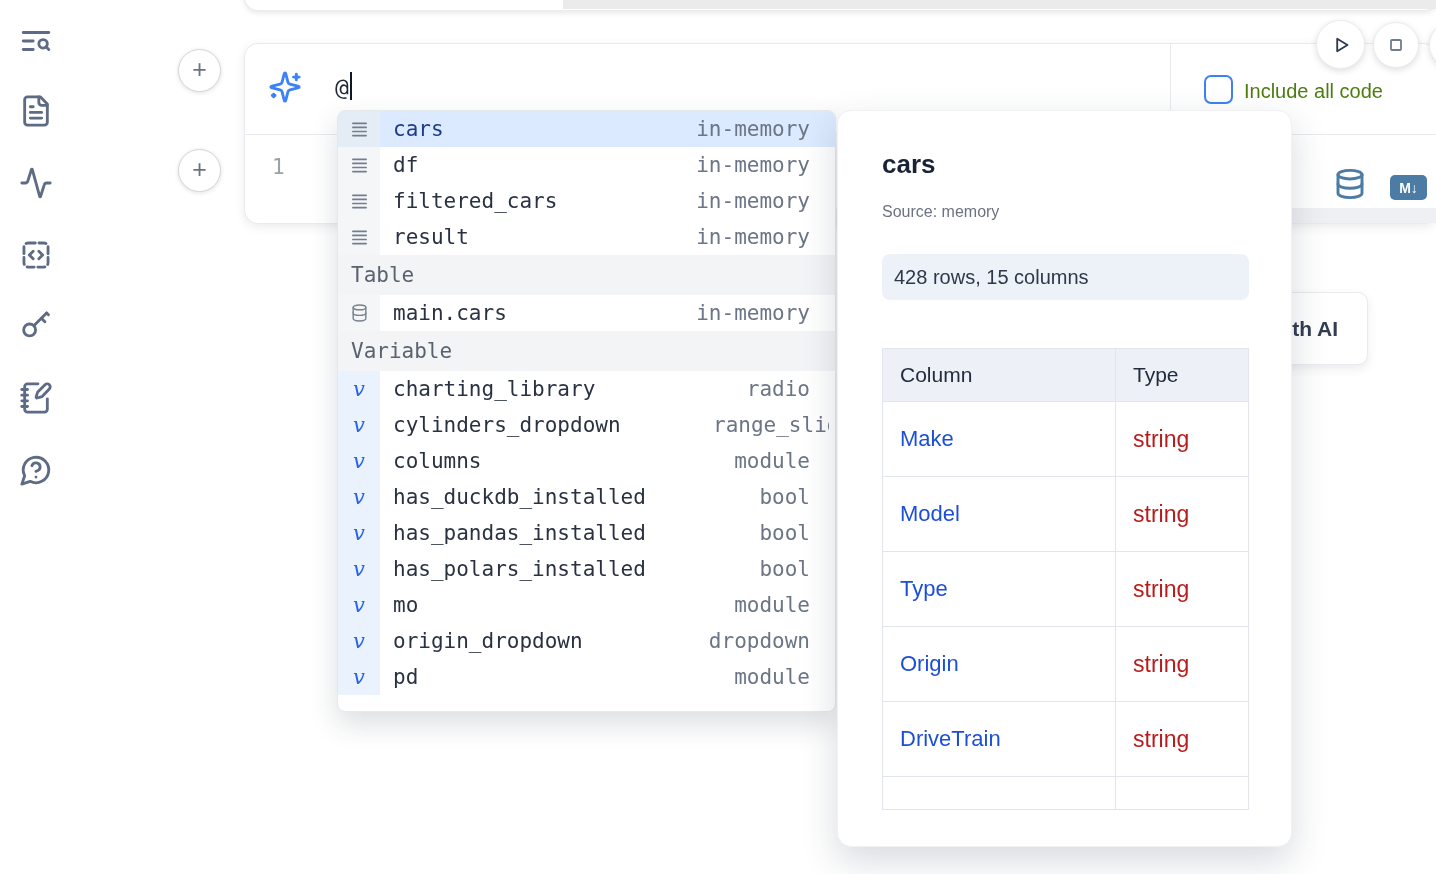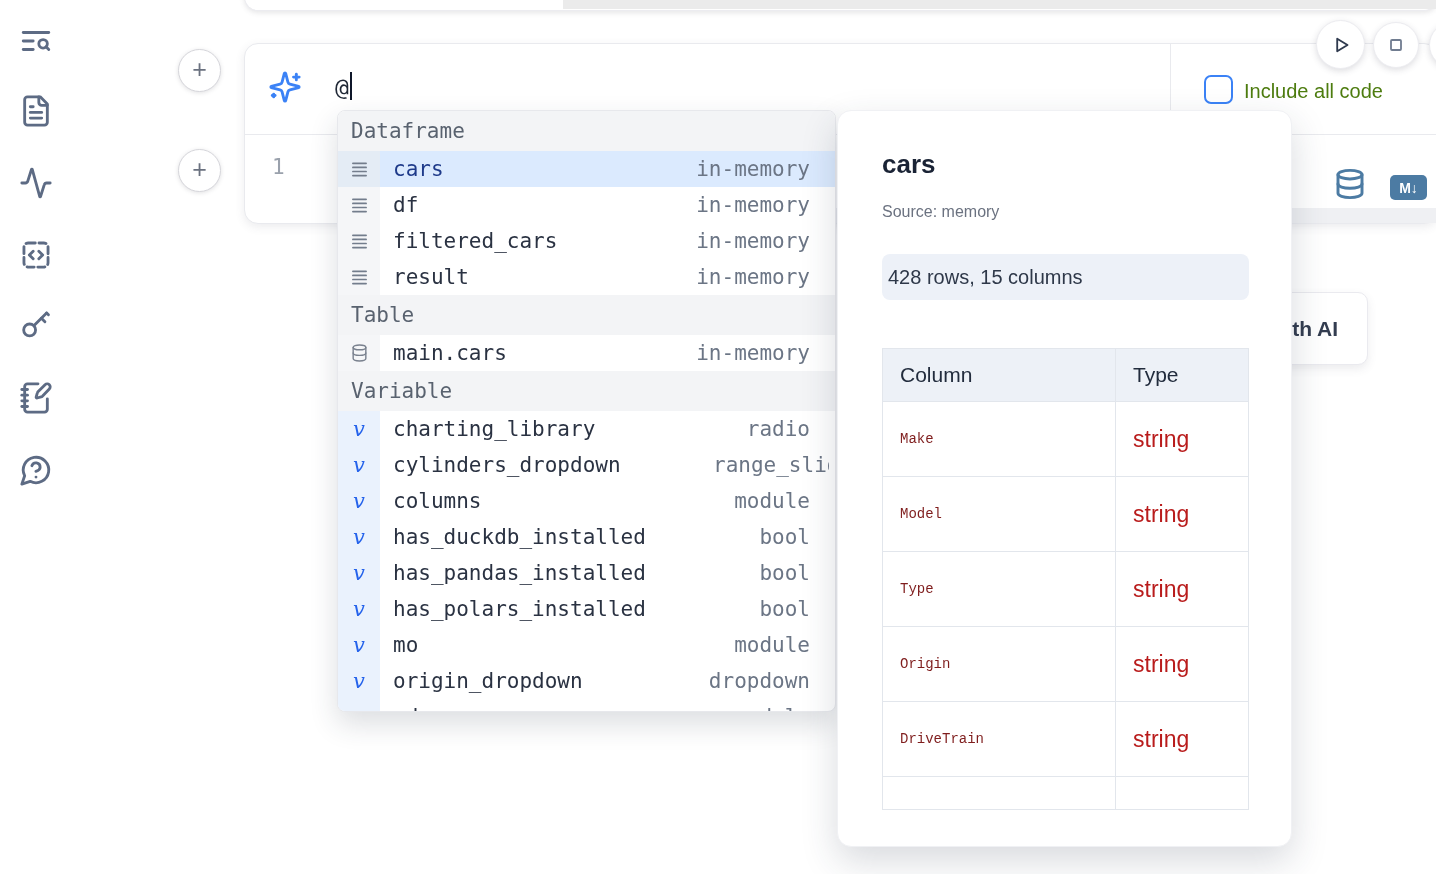--- a/index.html
+++ b/index.html
@@ -63,30 +63,30 @@
   .ac-row.sel .gut{background:#e4ecf5}
   .ac-row.sel .nm{color:#1e3a8a}
   .vsym{font-style:italic;color:#2563eb;font-size:21px;font-family:"DejaVu Serif",serif}
 
   
   #panel{position:absolute;left:837px;top:110px;width:453px;height:735px;background:#fff;
     border:1px solid #f0f1f4;border-radius:14px;box-shadow:0 14px 36px rgba(40,50,70,.18);z-index:6}
   .p-title{position:absolute;left:44px;top:38px;font-size:26px;font-weight:bold;color:#1a2335}
   .p-src{position:absolute;left:44px;top:92px;font-size:16px;color:#6b7280}
   .p-stats{position:absolute;left:44px;top:143px;width:367px;height:46px;background:#edf1f8;
-    border-radius:8px;line-height:46px;padding-left:6px;font-size:20px;color:#2e3849;box-sizing:border-box}
+    border-radius:8px;line-height:46px;padding-left:12px;font-size:20px;color:#2e3849;box-sizing:border-box}
   .p-table{position:absolute;left:44px;top:237px;width:367px;height:462px;overflow:hidden;
     border:1px solid #e2e6ec;box-sizing:border-box}
   .t-head{display:flex;height:52px;background:#edf1f7}
   .t-row{display:flex;height:74px;border-top:1px solid #e2e6ec}
   .c1{width:233px;border-right:1px solid #e2e6ec;display:flex;align-items:center;
     padding-left:17px;box-sizing:border-box}
   .c2{flex:1;display:flex;align-items:center;padding-left:17px}
   .t-head .c1,.t-head .c2{font-size:21px;color:#222c3d}
-  .t-row .c1{font-family:Liberation Mono, monospace;font-size:14px;color:#7f1d1d}
+  .t-row .c1{font-family:Liberation Sans, sans-serif;font-size:22px;color:#1d4ed8}
   .t-row .c2{font-size:23px;color:#b91c1c}
 
   
   #chip{position:absolute;left:1240px;top:292px;width:126px;height:71px;background:#fff;
     border:1px solid #eaeaef;border-radius:10px;box-shadow:0 4px 10px rgba(70,70,90,.10);
     z-index:4;display:flex;align-items:center;justify-content:center;font-size:21px;
     font-weight:600;color:#333d50;cursor:pointer}
 </style>
 </head>
 <body>
@@ -190,21 +190,20 @@
 <div id="btn-stop" class="runbtn">
   <svg viewBox="0 0 24 24" width="24" height="24" fill="none" stroke="#707c90" stroke-width="1.8">
       <rect x="7" y="7" width="10" height="10" rx="1"></rect>
     </svg>
 </div>
 <div id="btn-extra" class="runbtn"></div>
 
 <div id="chip">with AI</div>
 
 <div id="acdd">
-  <div class="ac-head">Dataframe</div>
 
   <div class="ac-row sel">
     <span class="gut">
         <svg viewBox="0 0 20 18" width="19" height="17" fill="none" stroke="#737d8c" stroke-width="1.8" stroke-linecap="round">
           <path d="M3 2.5h14M3 6.8h14M3 11.1h14M3 15.4h14"></path>
         </svg>
       </span>
     <span class="nm">cars</span>
     <span class="tp">in-memory</span>
   </div>

